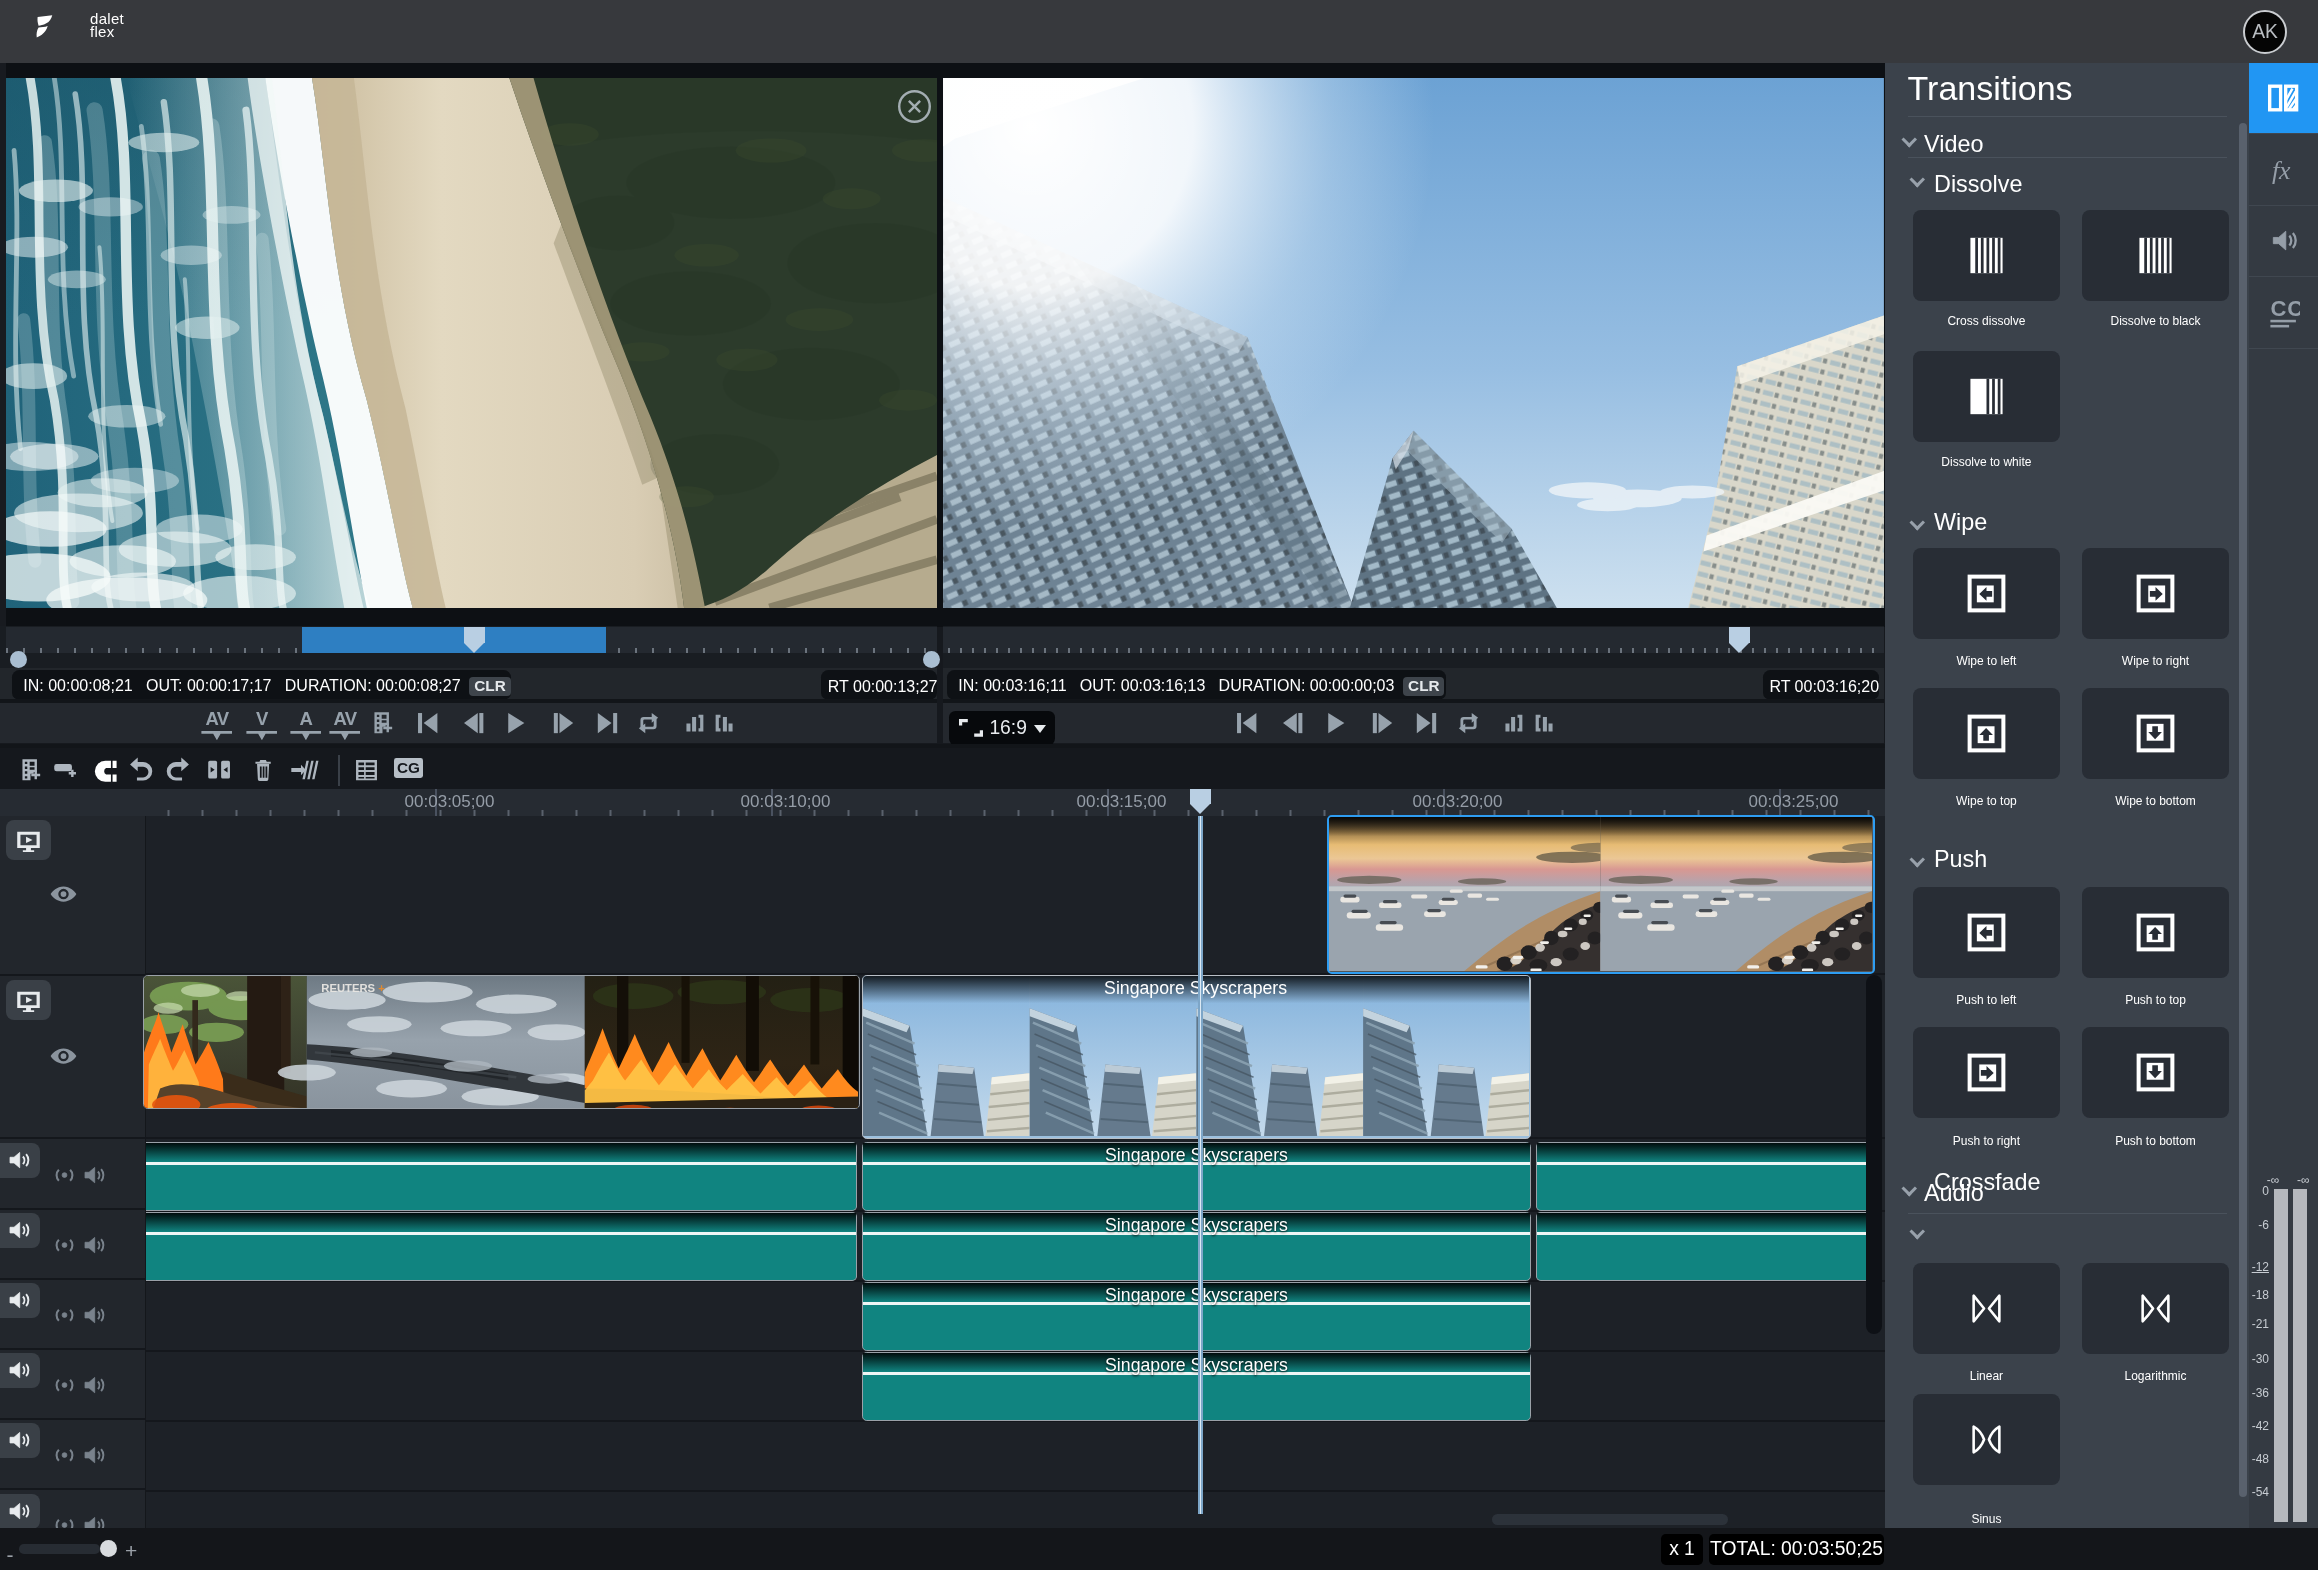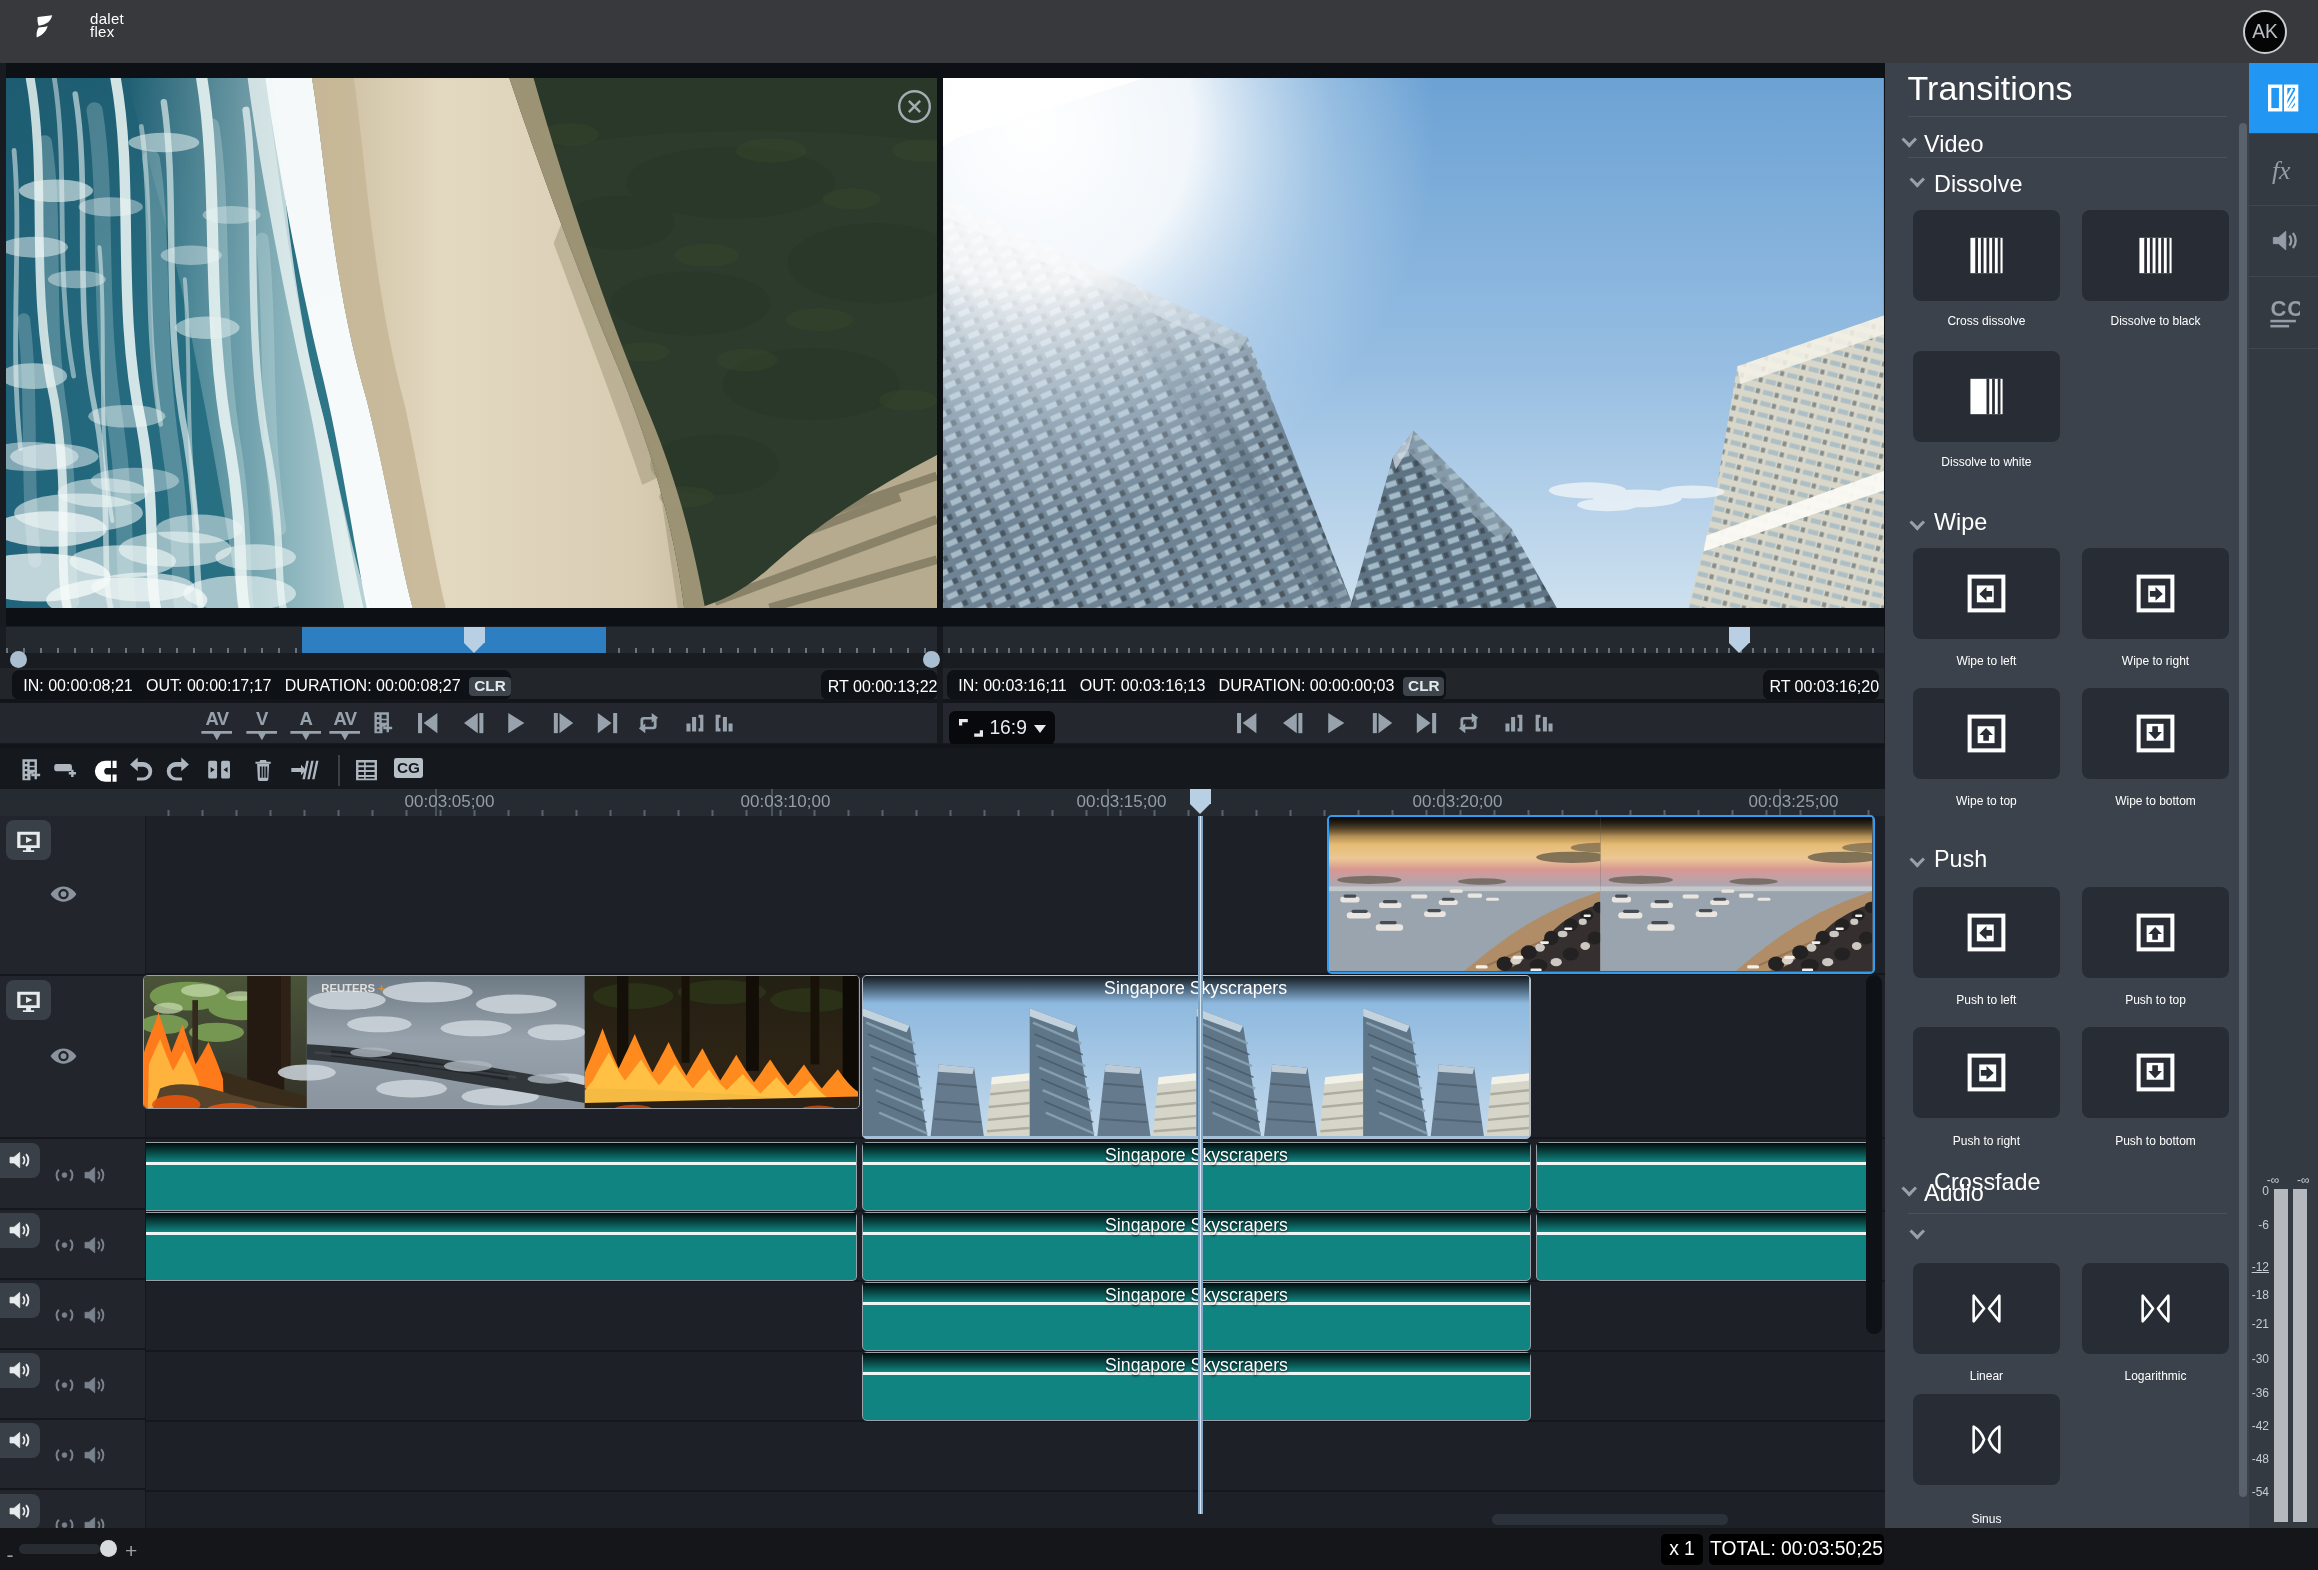--- a/index.html
+++ b/index.html
@@ -381,21 +381,21 @@
   <div class="abs" style="left:917px;top:25px;width:17px;height:17px;border-radius:50%;background:#a9bed1;"></div>
 </div>
 <div class="abs scrubrow" style="left:943px;width:941px;">
   <div class="ruler2" style="background:repeating-linear-gradient(90deg,#6b737d 0 1.6px,rgba(0,0,0,0) 1.6px 12px),#242930;background-position:4.8px 21px;background-size:100% 5.6px,100% 100%;background-repeat:no-repeat;"></div>
   <div class="abs" style="left:786px;top:0.8px;width:21px;height:16px;background:#b9cfe3;"></div>
   <div class="abs" style="left:786px;top:17px;width:0;height:0;border-left:10.5px solid transparent;border-right:10.5px solid transparent;border-top:10.5px solid #b9cfe3;"></div>
 </div>
 
 <div class="abs inout" style="left:6.4px;width:931px;">
   <div class="pill" style="left:5.6px;width:499px;padding:7.3px 0 0 11.3px;white-space:nowrap;">IN:&nbsp;00:00:08;21&nbsp;&nbsp;&nbsp;OUT:&nbsp;00:00:17;17&nbsp;&nbsp;&nbsp;DURATION:&nbsp;00:00:08;27&nbsp;&nbsp;<span class="clr">CLR</span></div>
-  <div class="pill" style="left:815px;width:116px;padding:8px 0 0 6.4px;white-space:nowrap;overflow:hidden;">RT 00:00:13;22</div>
+  <div class="pill" style="left:815px;width:116px;padding:8px 0 0 6.4px;white-space:nowrap;overflow:hidden;">RT 00:00:13;27</div>
 </div>
 <div class="abs inout" style="left:943px;width:941px;">
   <div class="pill" style="left:4px;width:499px;padding:7.3px 0 0 11.3px;white-space:nowrap;">IN:&nbsp;00:03:16;11&nbsp;&nbsp;&nbsp;OUT:&nbsp;00:03:16;13&nbsp;&nbsp;&nbsp;DURATION:&nbsp;00:00:00;03&nbsp;&nbsp;<span class="clr">CLR</span></div>
   <div class="pill" style="left:820px;width:116px;padding:8px 0 0 6.4px;white-space:nowrap;overflow:hidden;">RT 00:03:16;20</div>
 </div>
 
 <div class="abs transrow" style="left:6.4px;width:931px;" id="transL">
   <div class="abs avmark" style="left:193px;">AV</div>
   <div class="abs avmark" style="left:238px;">V</div>
   <div class="abs avmark" style="left:282px;">A</div>

